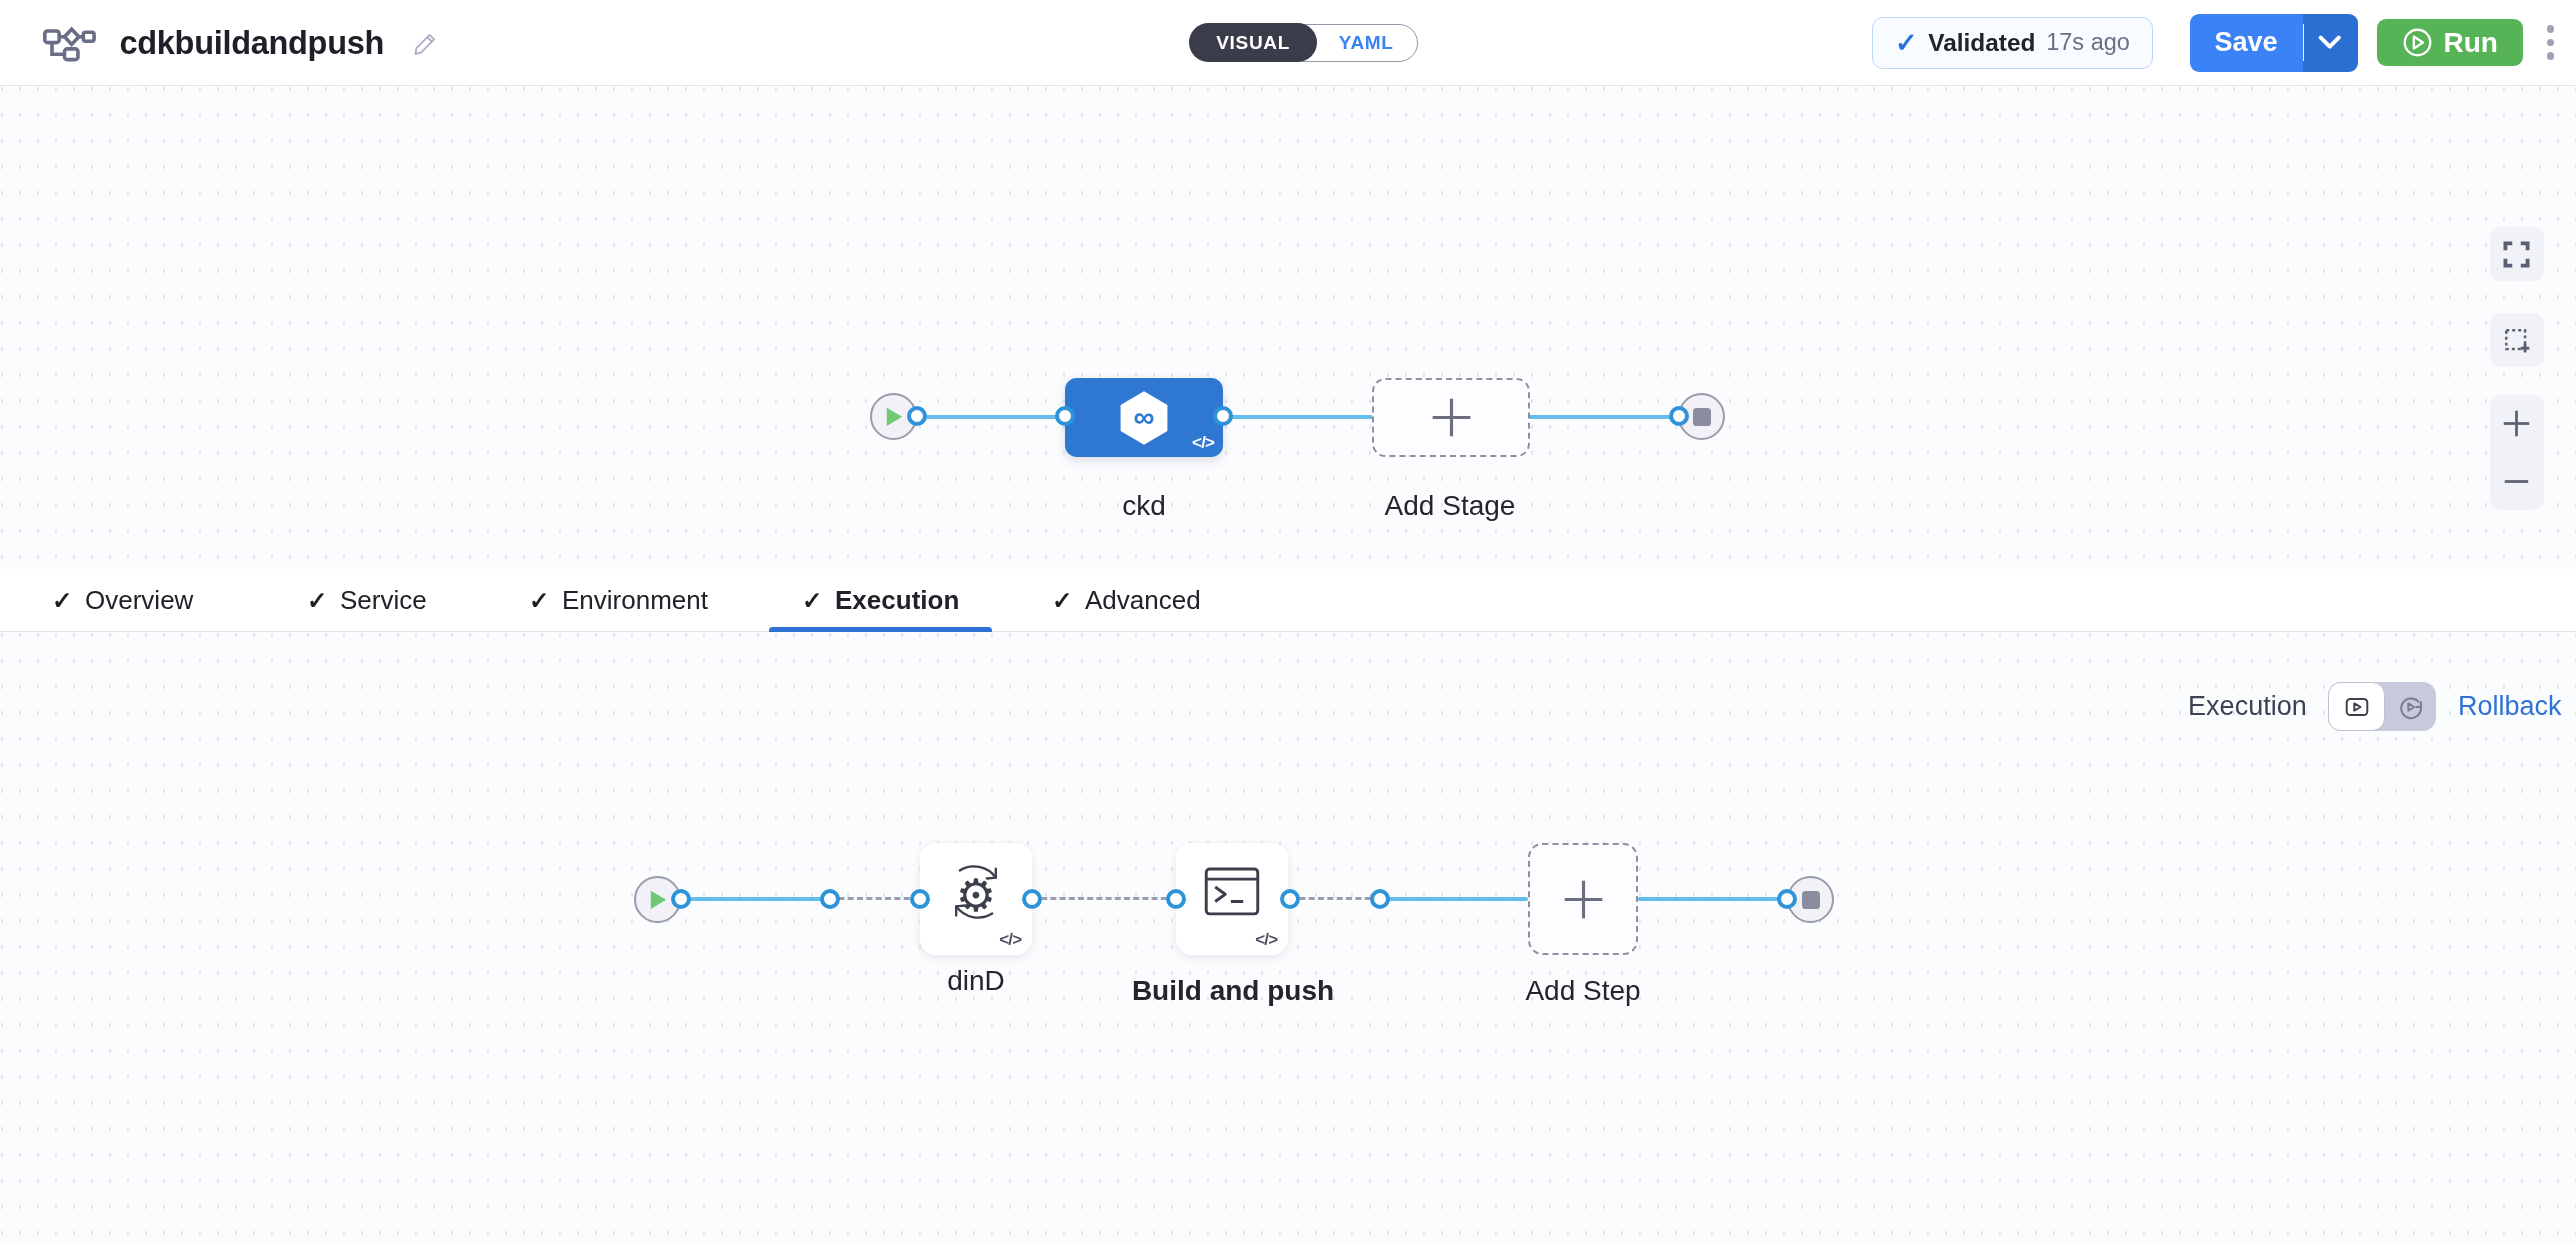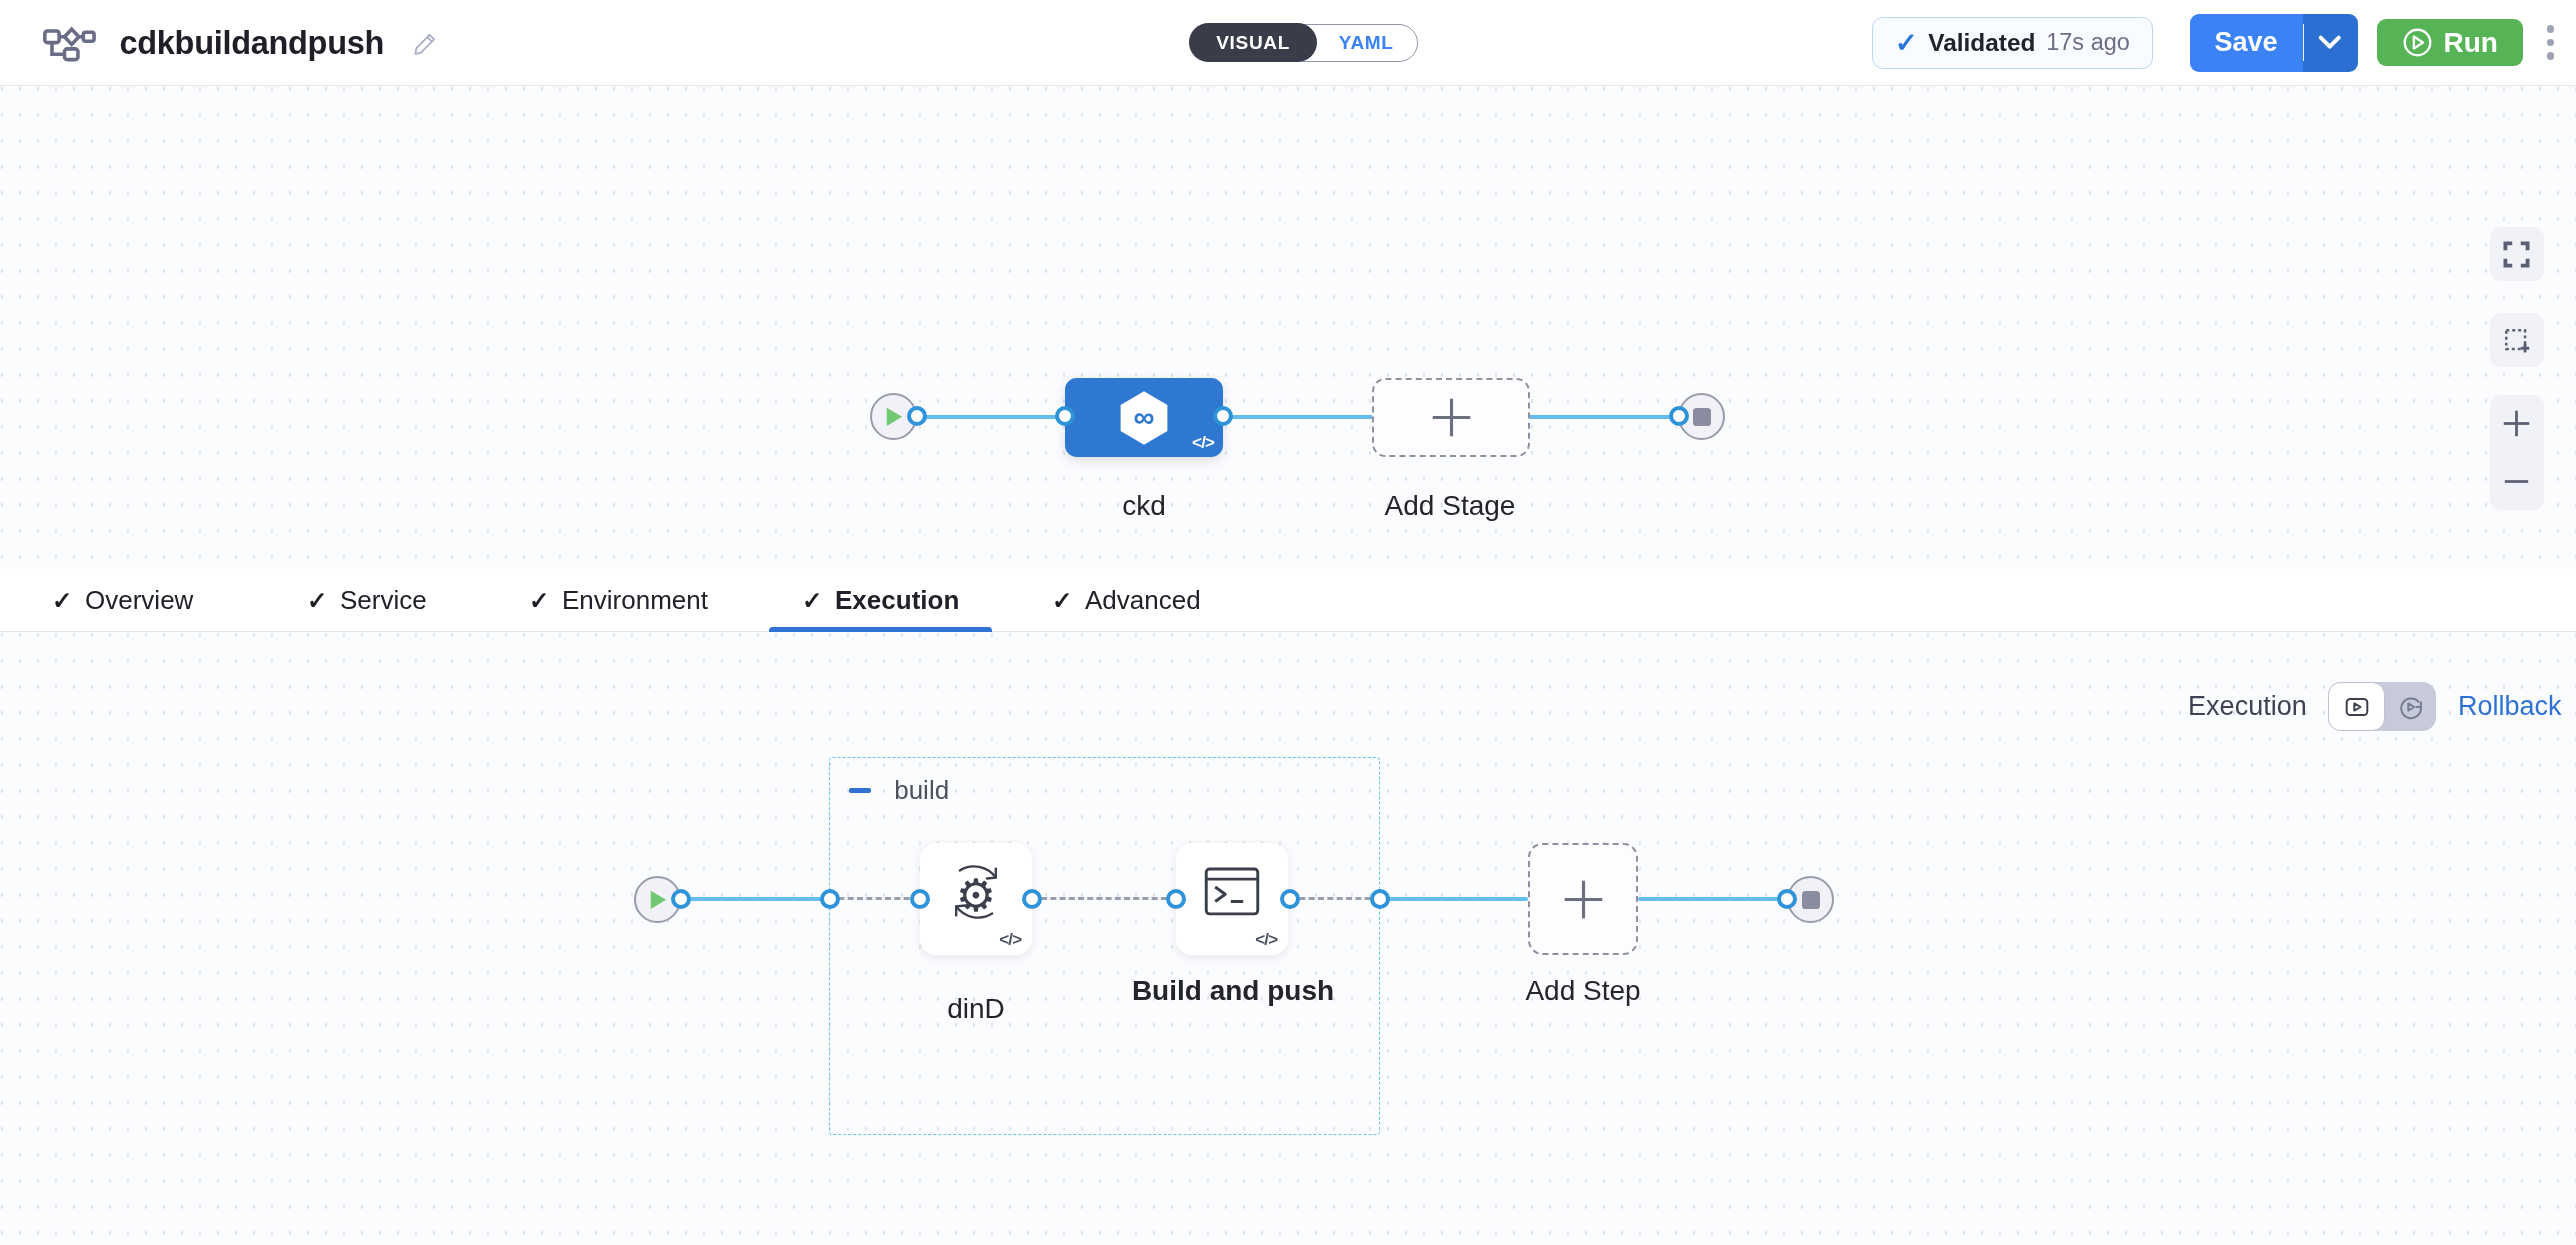--- a/index.html
+++ b/index.html
@@ -283,26 +283,20 @@
         <svg width="26" height="26" viewBox="0 0 29 29" fill="none" stroke="#787c90" stroke-width="2.2" stroke-linejoin="round">
           <path d="M23.5 9.5 A11 11 0 1 0 25.5 14.5"></path>
           <polyline points="25.5,8.5 25.5,14.5 19.5,14.5" fill="none"></polyline>
           <path d="M11.5 10.5 L18 14.5 L11.5 18.5 Z"></path>
         </svg>
       </div>
     </div>
     <span class="rollback-label">Rollback</span>
   </div>
 
-  <div class="step-group">
-    <div class="group-head">
-      <button class="collapse-btn"></button>
-      <span class="group-name">build</span>
-    </div>
-  </div>
 
   <div class="conn-line" style="left:681px;  top:265px; width:149px;"></div>
   <div class="conn-dashed" style="left:829px;  top:265px; width:90px;"></div>
   <div class="conn-dashed" style="left:1032px; top:265px; width:144px;"></div>
   <div class="conn-dashed" style="left:1290px; top:265px; width:90px;"></div>
   <div class="conn-line" style="left:1380px; top:265px; width:148px;"></div>
   <div class="conn-line" style="left:1638px; top:265px; width:149px;"></div>
 
   <div class="terminal-node" style="left:634px; top:244px;">
     <svg width="20" height="21.7" viewBox="0 0 22 24">
@@ -344,17 +338,17 @@
     <svg width="43" height="43" viewBox="0 0 48 48" stroke="#6c6f80" stroke-width="3.5">
         <line x1="24" y1="3" x2="24" y2="45"></line>
         <line x1="3" y1="24" x2="45" y2="24"></line>
       </svg>
   </button>
 
   <div class="terminal-node" style="left:1787px; top:244px;">
     <span class="end-square"></span>
   </div>
 
-  <div class="node-label" style="left:976px; top:361px;">dinD</div>
+  <div class="node-label" style="left:976px; top:333px;">dinD</div>
   <div class="node-label" style="left:1233px; top:343px;font-weight:bold;">Build and push</div>
   <div class="node-label" style="left:1583px; top:343px;">Add Step</div>
 </div>
 
 
 </body></html>

